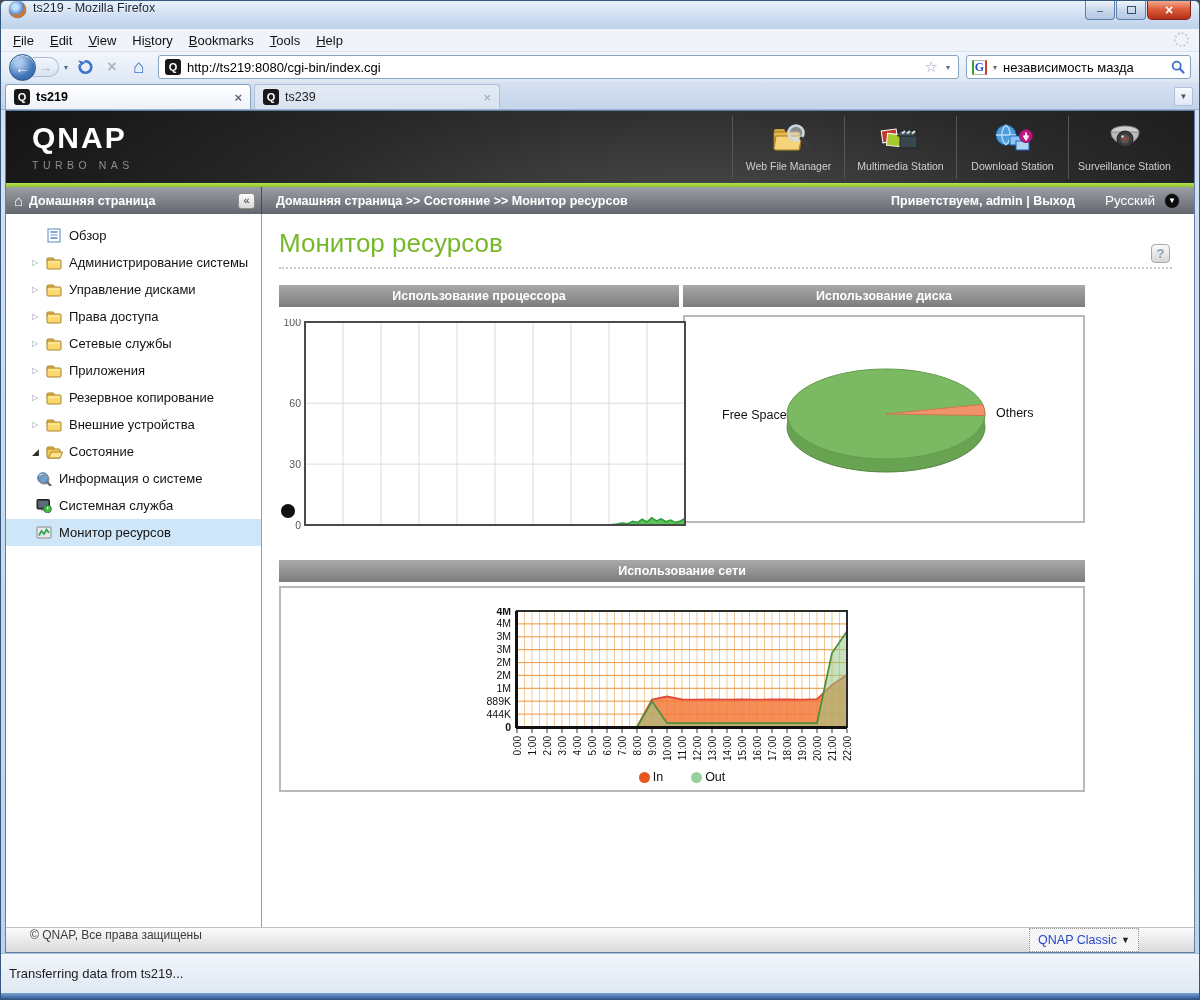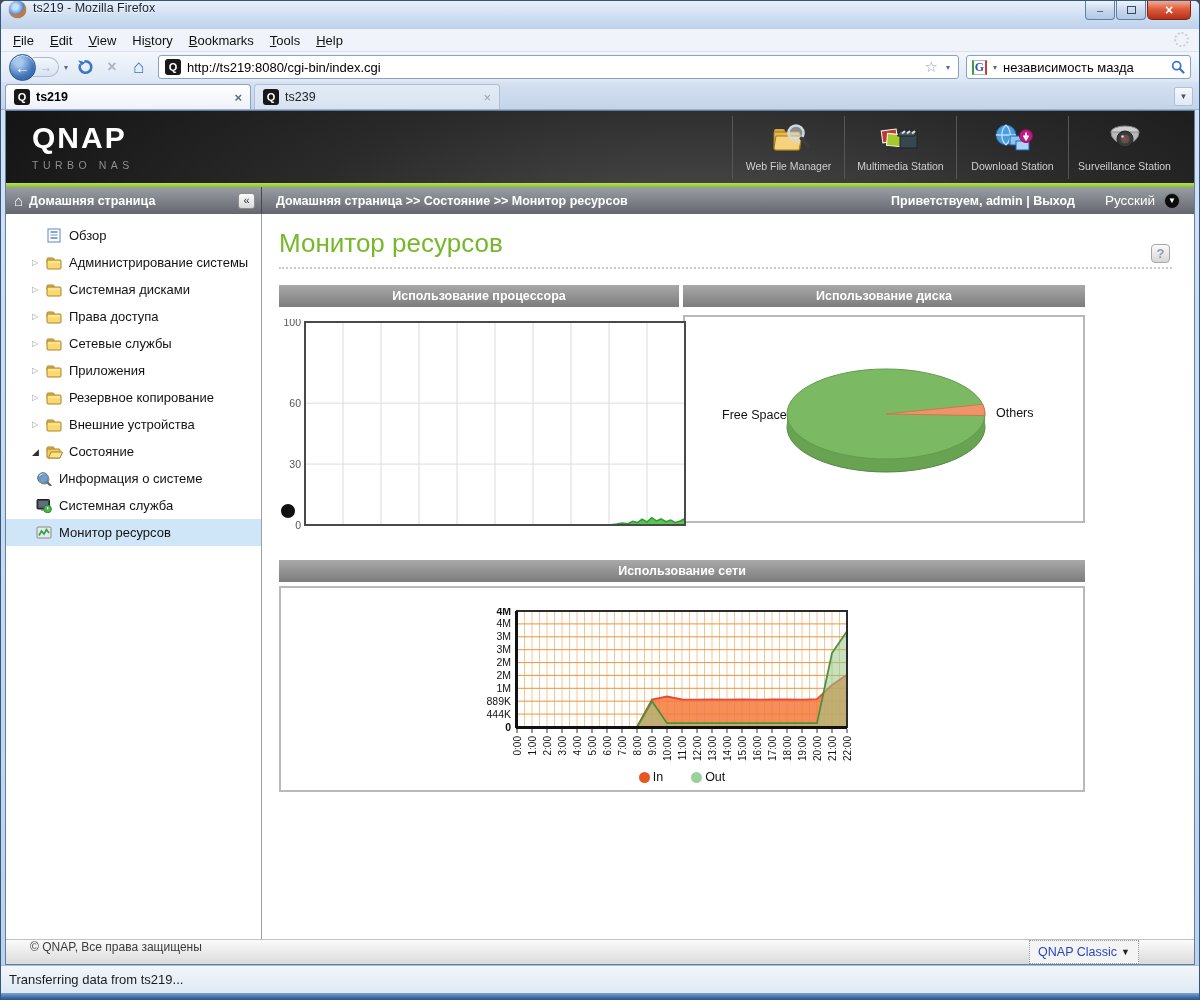--- a/index.html
+++ b/index.html
@@ -87,21 +87,21 @@
   .net-body{margin-top:4px;border:2px solid #b9b9b9;background:#fff;height:206px;text-align:center;padding-top:20px}
   .legend{display:flex;justify-content:center;align-items:center;gap:28px;font-size:12.5px;color:#111;margin-top:0}
   .legend .item{display:flex;align-items:center;gap:3px}
   .legend .dot{width:11px;height:11px;border-radius:50%}
   
   .page-footer{height:25px;background:linear-gradient(#fbfbfb,#dadada);border-top:1px solid #c2c2c2;display:flex;padding:0 55px 0 24px;flex:none}
   .copyright{font-size:12px;color:#3c3c3c}
   .theme-select{margin-left:auto;border:1px dotted #9a9a9a;padding:2px 8px;display:flex;align-items:center;gap:4px;cursor:pointer;background:#f4f4f4}
   .theme-select .txt{color:#2746c8;font-size:12.5px}
   .theme-select .caret{font-size:9px;color:#222}
-  .statusbar{height:28px;background:linear-gradient(#f2f6fb,#dfe8f3);border-top:1px solid #a9bcd4;display:flex;align-items:center;padding:0 8px;flex:none}
+  .statusbar{height:40px;background:linear-gradient(#f2f6fb,#dfe8f3);border-top:1px solid #a9bcd4;display:flex;align-items:center;padding:0 8px;flex:none}
   .status-text{font-size:13px;color:#1c1c1c}
   .window-bottom{height:6px;background:linear-gradient(#7aa3d4,#2f5a92);flex:none}
   svg{display:inline-block;vertical-align:top}
 </style>
 </head>
 <body>
 
 <div class="window">
 
   <div class="titlebar">
@@ -272,21 +272,21 @@
           </div>
           <div class="tree-row">
             <span class="tree-arrow">▷</span>
             <span class="tree-icon">
               <svg width="16" height="14" viewBox="0 0 16 14">
                 <rect x="1" y="2" width="7" height="5" rx="1" fill="#e8bc4f" stroke="#ab832c"></rect>
                 <rect x="1" y="4" width="14" height="9" rx="1" fill="#fbd96e" stroke="#ab832c"></rect>
                 <rect x="2" y="5.2" width="12" height="2" fill="#fde795"></rect>
               </svg>
             </span>
-            <span class="tree-label">Системная дисками</span>
+            <span class="tree-label">Управление дисками</span>
           </div>
           <div class="tree-row">
             <span class="tree-arrow">▷</span>
             <span class="tree-icon">
               <svg width="16" height="14" viewBox="0 0 16 14">
                 <rect x="1" y="2" width="7" height="5" rx="1" fill="#e8bc4f" stroke="#ab832c"></rect>
                 <rect x="1" y="4" width="14" height="9" rx="1" fill="#fbd96e" stroke="#ab832c"></rect>
                 <rect x="2" y="5.2" width="12" height="2" fill="#fde795"></rect>
               </svg>
             </span>

